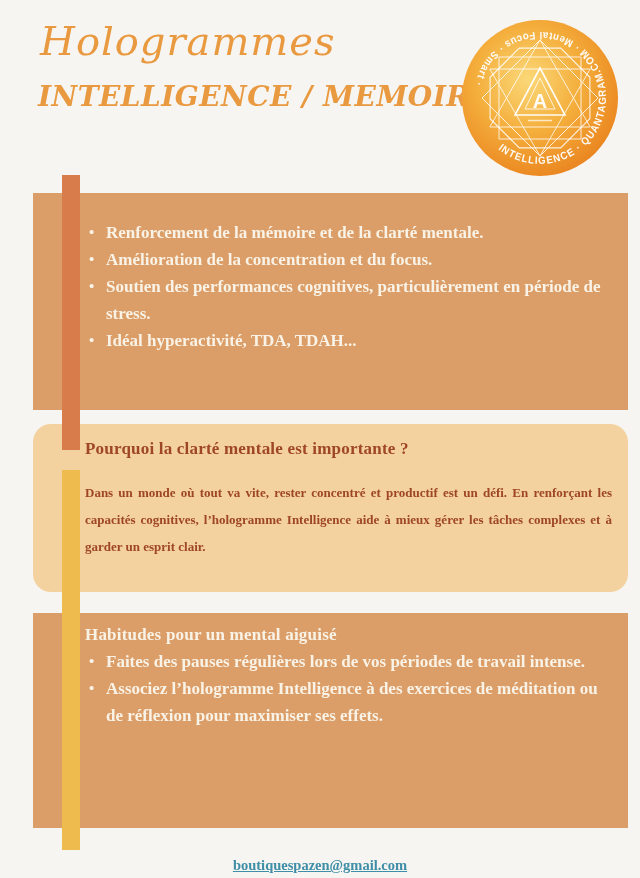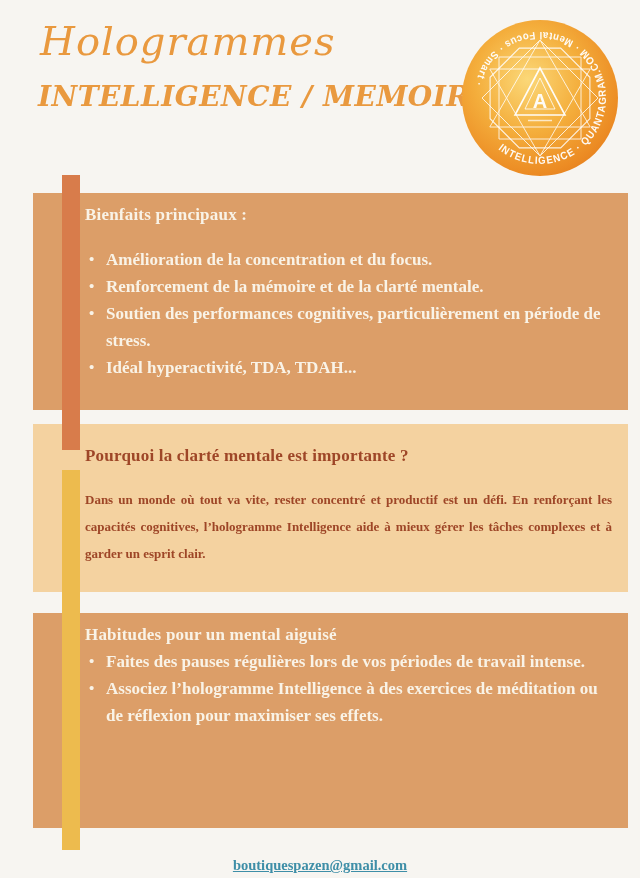--- a/index.html
+++ b/index.html
@@ -32,21 +32,21 @@
   .bar-yellow { left:62px; top:470px; height:380px; background:#edbb4e; }
 
   
   .block {
     position:absolute; left:33px; width:595px; box-sizing:border-box;
     padding:8px 16px 0 52px; z-index:1;
   }
   .block-tan   { background:#dc9e68; color:#f9f3e7; }
   .block-peach { background:#f4d2a0; color:#9e4627; }
   #block-bienfaits { top:193px; height:217px; }
-  #block-pourquoi  { top:424px; height:168px; padding-top:18px; }
+  #block-pourquoi  { top:424px; height:168px; padding-top:11px;border-radius:18px; }
   #block-habitudes { top:613px; height:215px; }
 
   .block h3 { margin:0; font-size:17px; line-height:27px; font-weight:700; letter-spacing:0.2px; }
   .block ul { margin:0; padding:0; list-style:none; font-size:17px; line-height:27px; font-weight:700; }
   #block-bienfaits ul { margin-top:18px; }
   .block li { position:relative; padding-left:21px; }
   .block li::before { content:"\2022"; position:absolute; left:4px; top:0; font-size:15px; }
   #block-pourquoi p {
     margin:17px 0 0; font-size:13px; line-height:27px; font-weight:700;
     text-align:justify;
@@ -99,24 +99,23 @@
 
     <text font-family="Liberation Sans, sans-serif" font-size="10.5" font-weight="bold" fill="#ffffff" letter-spacing="1.2" opacity="0.95">
       <textPath href="#ringPath" startOffset="58" textLength="344" lengthAdjust="spacingAndGlyphs">INTELLIGENCE · QUANTAGRAM.COM · Mental Focus · Smart ·</textPath>
     </text>
   </svg>
 
   <div class="bar bar-orange"></div>
   <div class="bar bar-yellow"></div>
 
   <section class="block block-tan" id="block-bienfaits">
-    <h3>Bienfaits principaux :</h3>
     <ul>
+      <li>Renforcement de la mémoire et de la clarté mentale.</li>
       <li>Amélioration de la concentration et du focus.</li>
-      <li>Renforcement de la mémoire et de la clarté mentale.</li>
       <li>Soutien des performances cognitives, particulièrement en période de stress.</li>
       <li>Idéal hyperactivité, TDA, TDAH...</li>
     </ul>
   </section>
 
   <section class="block block-peach" id="block-pourquoi">
     <h3>Pourquoi la clarté mentale est importante ?</h3>
     <p>Dans un monde où tout va vite, rester concentré et productif est un défi. En renforçant les capacités cognitives, l’hologramme Intelligence aide à mieux gérer les tâches complexes et à garder un esprit clair.</p>
   </section>
 

